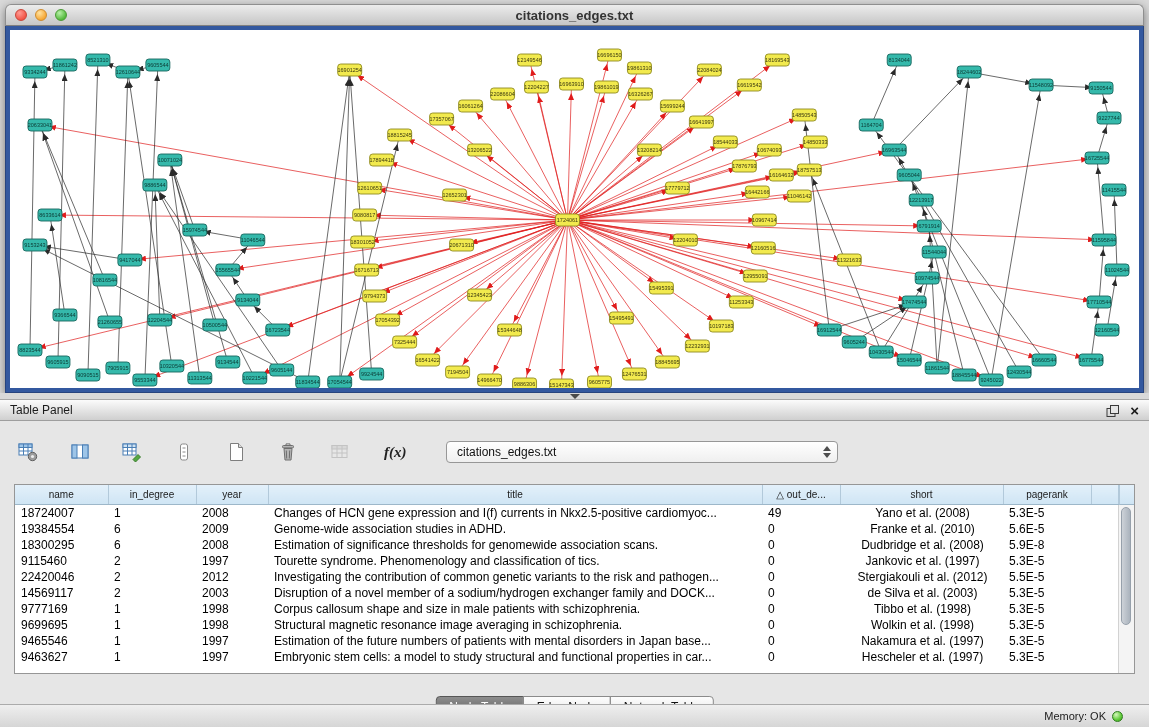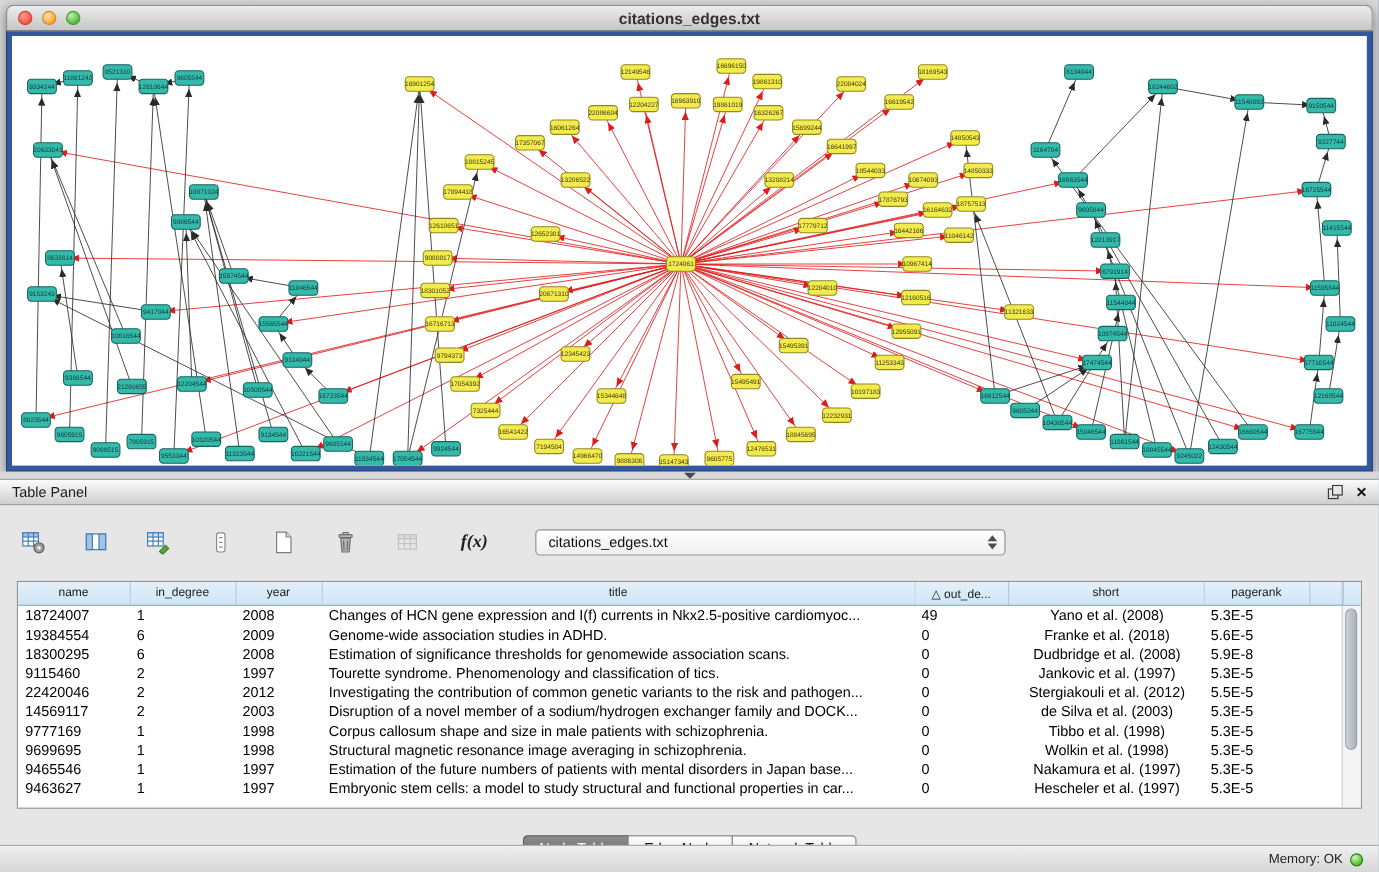--- a/index.html
+++ b/index.html
@@ -66,21 +66,21 @@
   
   .table-tabs{position:absolute;left:50%;transform:translateX(-50%);top:278px;display:flex;margin-top:18px;}
   .table-tab{font-size:12px;padding:3px 13px;border:1px solid #8b8b8b;margin-left:-1px;
     background:linear-gradient(#fdfdfd,#e4e4e4);color:#111;}
   .table-tab:first-child{border-radius:4px 0 0 4px;margin-left:0;}
   .table-tab:last-child{border-radius:0 4px 4px 0;}
   .table-tab.selected{background:linear-gradient(#8d8d8d,#5e5e5e);color:#fff;border-color:#565656;}
   
   .statusbar{position:absolute;left:0;bottom:0;width:1149px;height:23px;
     background:linear-gradient(#efefef,#d6d6d6);border-top:1px solid #ababab;
-    display:flex;align-items:center;justify-content:flex-end;padding-right:13px;box-sizing:border-box;gap:6px;}
+    display:flex;align-items:center;justify-content:flex-end;padding-right:26px;box-sizing:border-box;gap:6px;}
   .mem-label{font-size:11px;color:#222;}
   .mem-dot{width:11px;height:11px;border-radius:50%;border:1px solid #2e7c1c;box-sizing:border-box;
     background:radial-gradient(circle at 35% 30%,#d6f7bc,#5fca39 60%,#3d9e22);}
 </style>
 </head>
 <body>
 
 <div class="app-window">
   <div class="titlebar">
     <div class="traffic">
@@ -844,21 +844,21 @@
             <td class="col-short">Yano et al. (2008)</td>
             <td class="col-pagerank">5.3E-5</td>
             <td></td>
           </tr>
           <tr>
             <td class="col-name">19384554</td>
             <td class="col-in_degree">6</td>
             <td class="col-year">2009</td>
             <td class="col-title">Genome-wide association studies in ADHD.</td>
             <td class="col-out_degree">0</td>
-            <td class="col-short">Franke et al. (2018)</td>
+            <td class="col-short">Franke et al. (2010)</td>
             <td class="col-pagerank">5.6E-5</td>
             <td></td>
           </tr>
           <tr>
             <td class="col-name">18300295</td>
             <td class="col-in_degree">6</td>
             <td class="col-year">2008</td>
             <td class="col-title">Estimation of significance thresholds for genomewide association scans.</td>
             <td class="col-out_degree">0</td>
             <td class="col-short">Dudbridge et al. (2008)</td>

